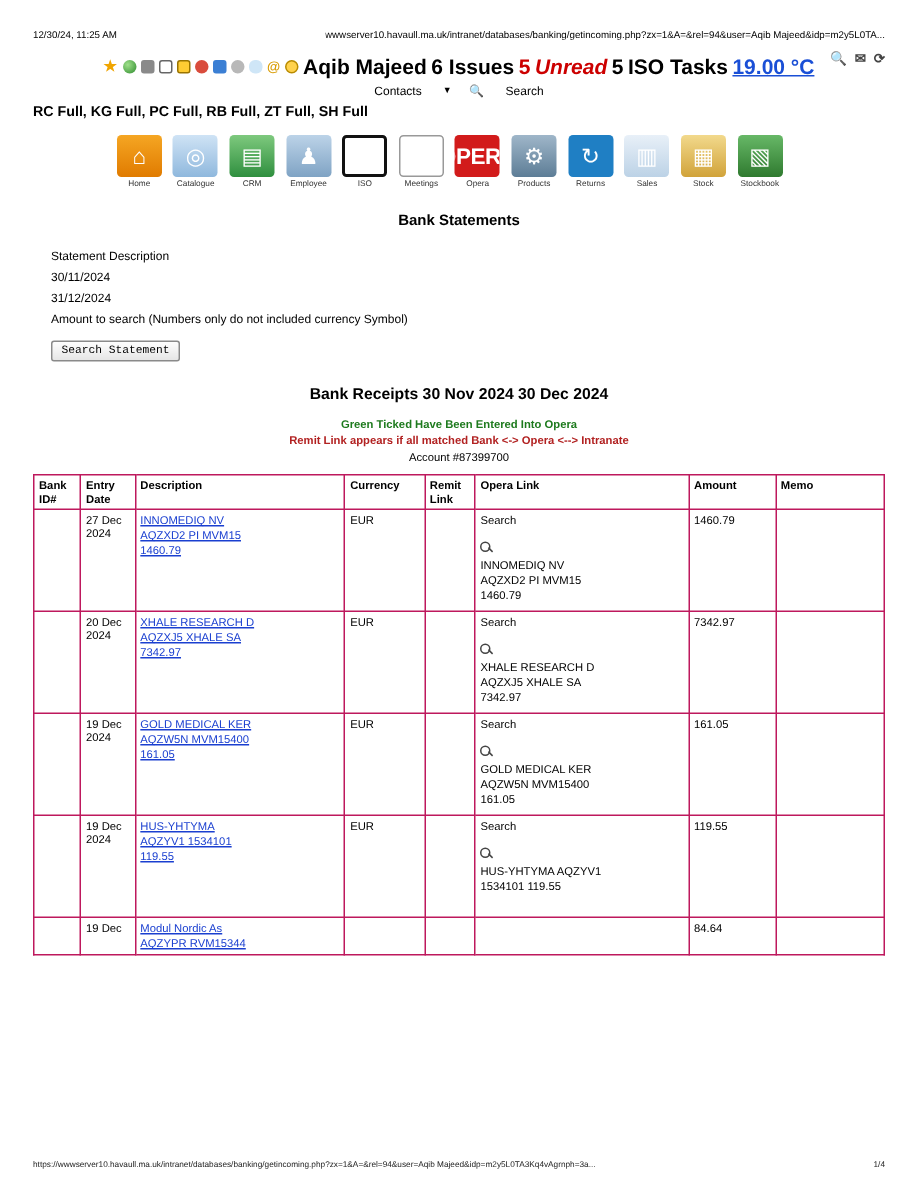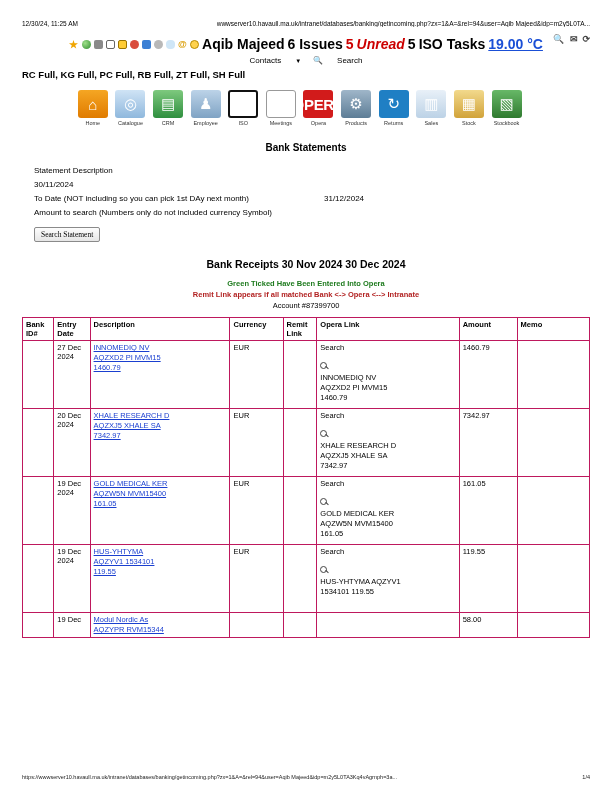--- a/index.html
+++ b/index.html
@@ -163,21 +163,21 @@
     display: flex;
     align-items: flex-start;
     margin-bottom: 2px;
     min-height: 12px;
   }
   .form-label { width: 290px; line-height: 11px; }
   .form-value { width: 180px; line-height: 11px; }
   .search-btn {
     margin-top: 6px;
     font-size: 7.5px;
-    font-family: Liberation Serif, serif;
+    font-family: Liberation Mono, monospace;
     border: 1px solid #8a8a8a;
     background: linear-gradient(#fdfdfd,#e6e6e6);
     padding: 2px 6px;
     border-radius: 2px;
     cursor: pointer;
   }
   h2.receipts-title {
     text-align: center;
     font-size: 10.5px;
     font-weight: bold;
@@ -357,21 +357,20 @@
 
     <div class="form-block">
       <div class="form-row">
         <div class="form-label">Statement Description</div>
         <div class="form-value"></div>
       </div>
       <div class="form-row">
         <div class="form-value">30/11/2024</div>
       </div>
       <div class="form-row">
-        <div class="form-label">To Date (NOT including so you can pick 1st DAy next month)</div>
         <div class="form-value">31/12/2024</div>
       </div>
       <div class="form-row">
         <div class="form-label">Amount to search (Numbers only do not included currency Symbol)</div>
         <div class="form-value"></div>
       </div>
       <button class="search-btn">Search Statement</button>
     </div>
 
     <h2 class="receipts-title">Bank Receipts 30 Nov 2024 30 Dec 2024</h2>
@@ -482,21 +481,21 @@
         <tr>
           <td></td>
           <td>19 Dec</td>
           <td>
             <span class="desc-link">Modul Nordic As</span>
             <span class="desc-link">AQZYPR RVM15344</span>
           </td>
           <td></td>
           <td></td>
           <td class="opera-cell"></td>
-          <td>58.00</td>
+          <td>84.64</td>
           <td></td>
         </tr>
       </tbody>
     </table>
 
   </div>
 
   <div class="print-foot">
     <span class="pf-url">https://wwwserver10.havaull.ma.uk/intranet/databases/banking/getincoming.php?zx=1&amp;A=&amp;rel=94&amp;user=Aqib Majeed&amp;idp=m2y5L0TA3Kq4vAgrnph=3a...</span>
     <span class="pf-page">1/4</span>

